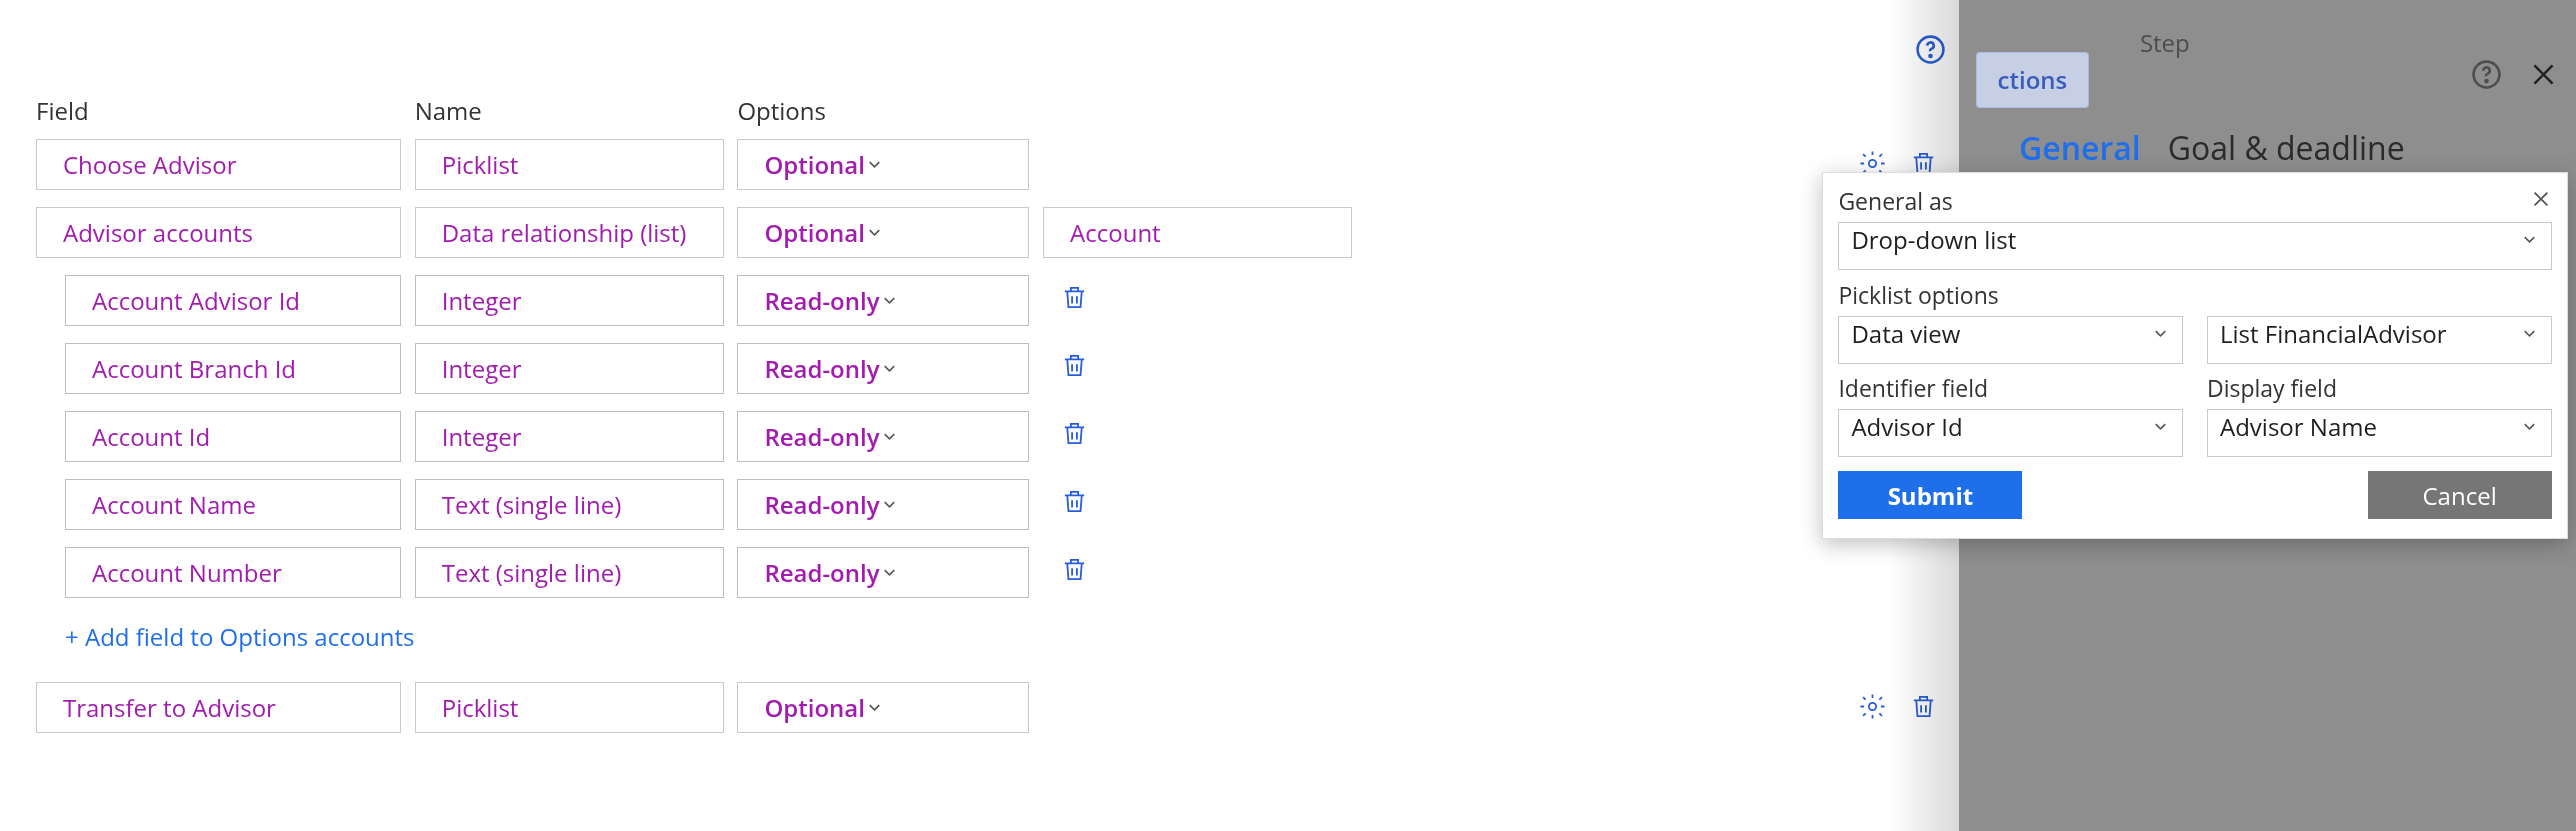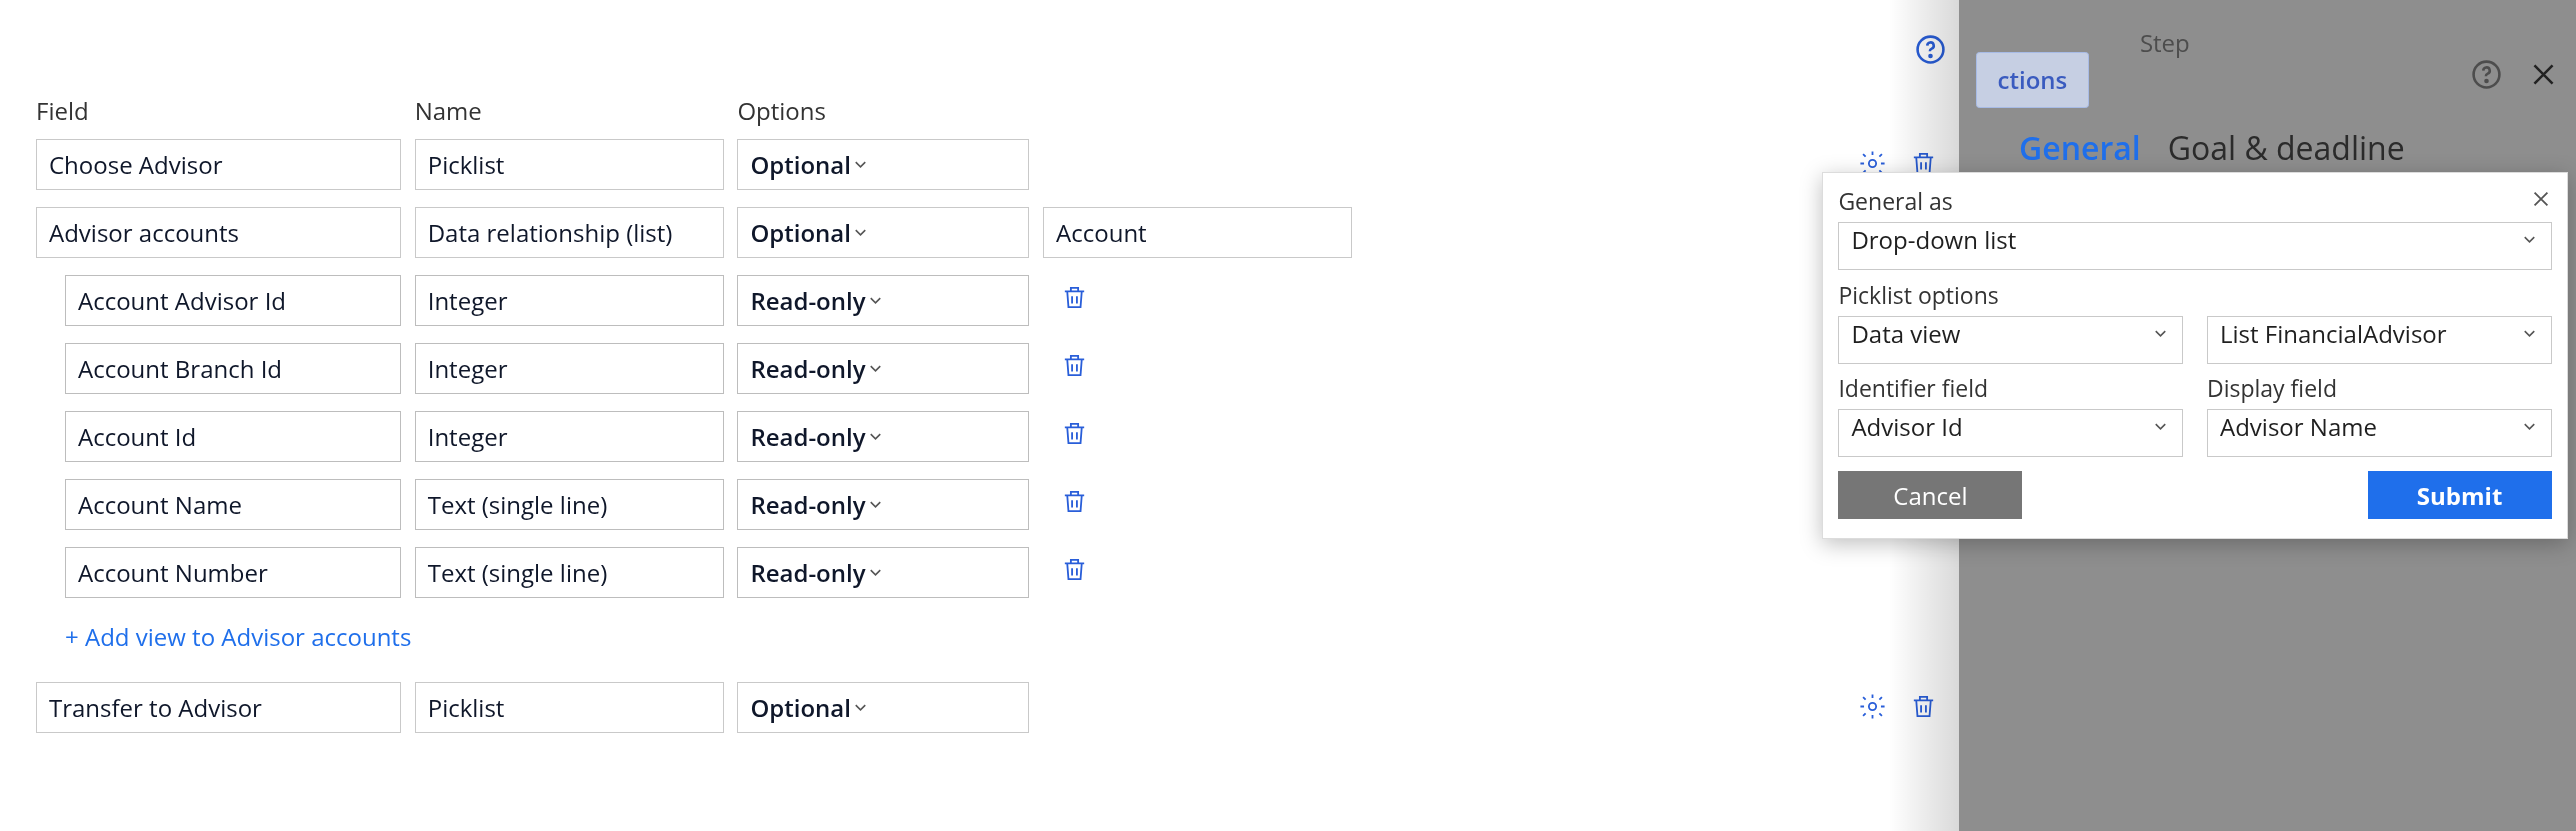--- a/index.html
+++ b/index.html
@@ -52,24 +52,24 @@
     margin-bottom: 17px;
     position: relative;
   }
   .row.child { padding-left: 48px; }
 
   .txt, .sel, .sel-caret {
     height: 51px;
     border: 0.9px solid #c9c9c9;
     background: #fff;
     font-size: 24px;
-    color: #0f172a;
+    color: #a21caf;
     display: flex;
     align-items: center;
-    padding: 0 12px;
+    padding: 0 26px;
   }
   .row.child .txt, .row.child .sel, .row.child .sel-caret { border-color: #bdbdbd; }
   .txt.field  { width: 365px; }
   .row.child .txt.field { width: 336px; }
   .txt.type   { width: 309px; }
   .sel-caret  { width: 292px; font-weight: 600; }
   .txt.extra  { width: 309px; }
   .caret { color: #555; }
   .caret svg { width: 19px; height: 19px; }
 
@@ -332,21 +332,21 @@
             </svg></span>
         </div>
         <div class="row-icons">
           <span class="trash"><svg viewBox="0 0 24 24">
               <path d="M4 7h16M9 7V4h6v3M6 7l1 13h10l1-13M10 11v6M14 11v6" fill="none" stroke="#295ed9" stroke-width="1.5"></path>
             </svg></span>
         </div>
       </div>
     </div>
 
-  <div class="add-link">+ Add view to Advisor accounts</div>
+  <div class="add-link">+ Add field to Options accounts</div>
 
   <div class="row">
     <div class="txt field">Transfer to Advisor</div>
     <div class="txt type">Picklist</div>
     <div class="sel-caret">
       <span>Optional</span>
       <span class="caret"><svg viewBox="0 0 24 24">
             <path d="M6 9l6 6 6-6" fill="none" stroke="#555" stroke-width="2"></path>
           </svg></span>
     </div>
@@ -446,17 +446,17 @@
       <div class="m-select">
         <span>Advisor Name</span>
         <span class="caret"><svg viewBox="0 0 24 24">
               <path d="M6 9l6 6 6-6" fill="none" stroke="#555" stroke-width="2"></path>
             </svg></span>
       </div>
     </div>
   </div>
 
   <div class="modal-actions">
+    <div class="btn btn-submit">Submit</div>
     <div class="btn btn-cancel">Cancel</div>
-    <div class="btn btn-submit">Submit</div>
   </div>
 </div>
 
 
 </body></html>

